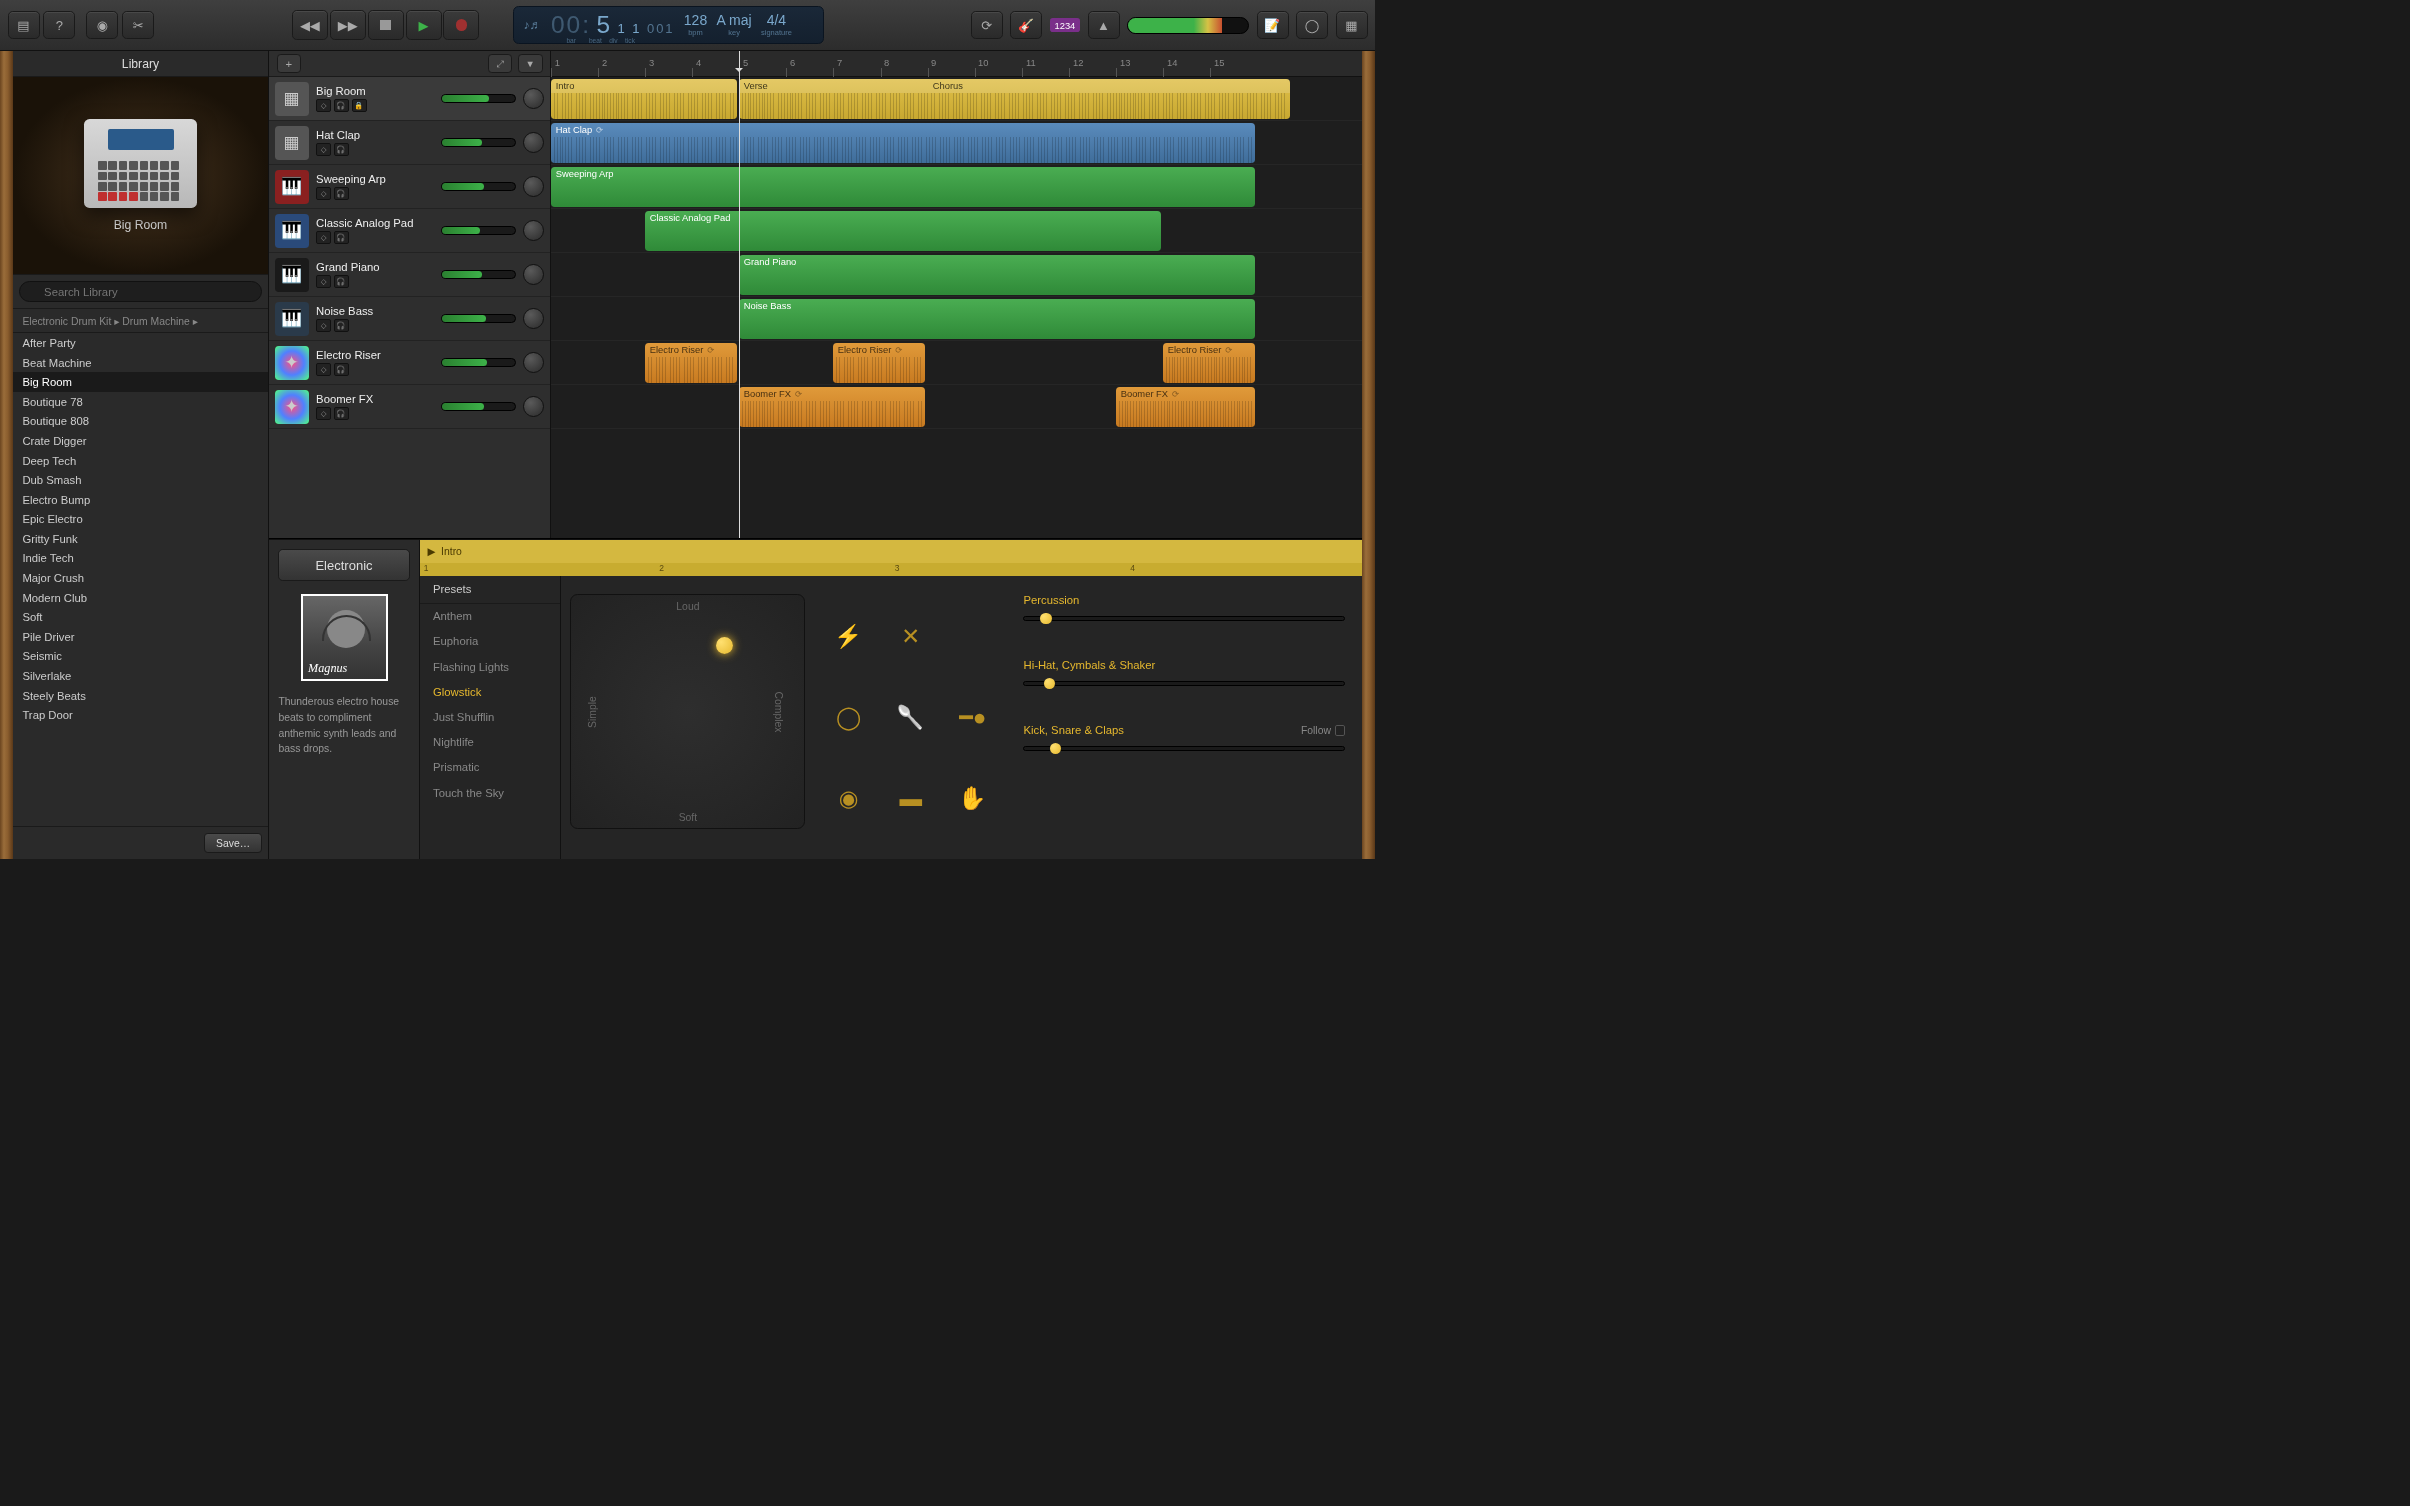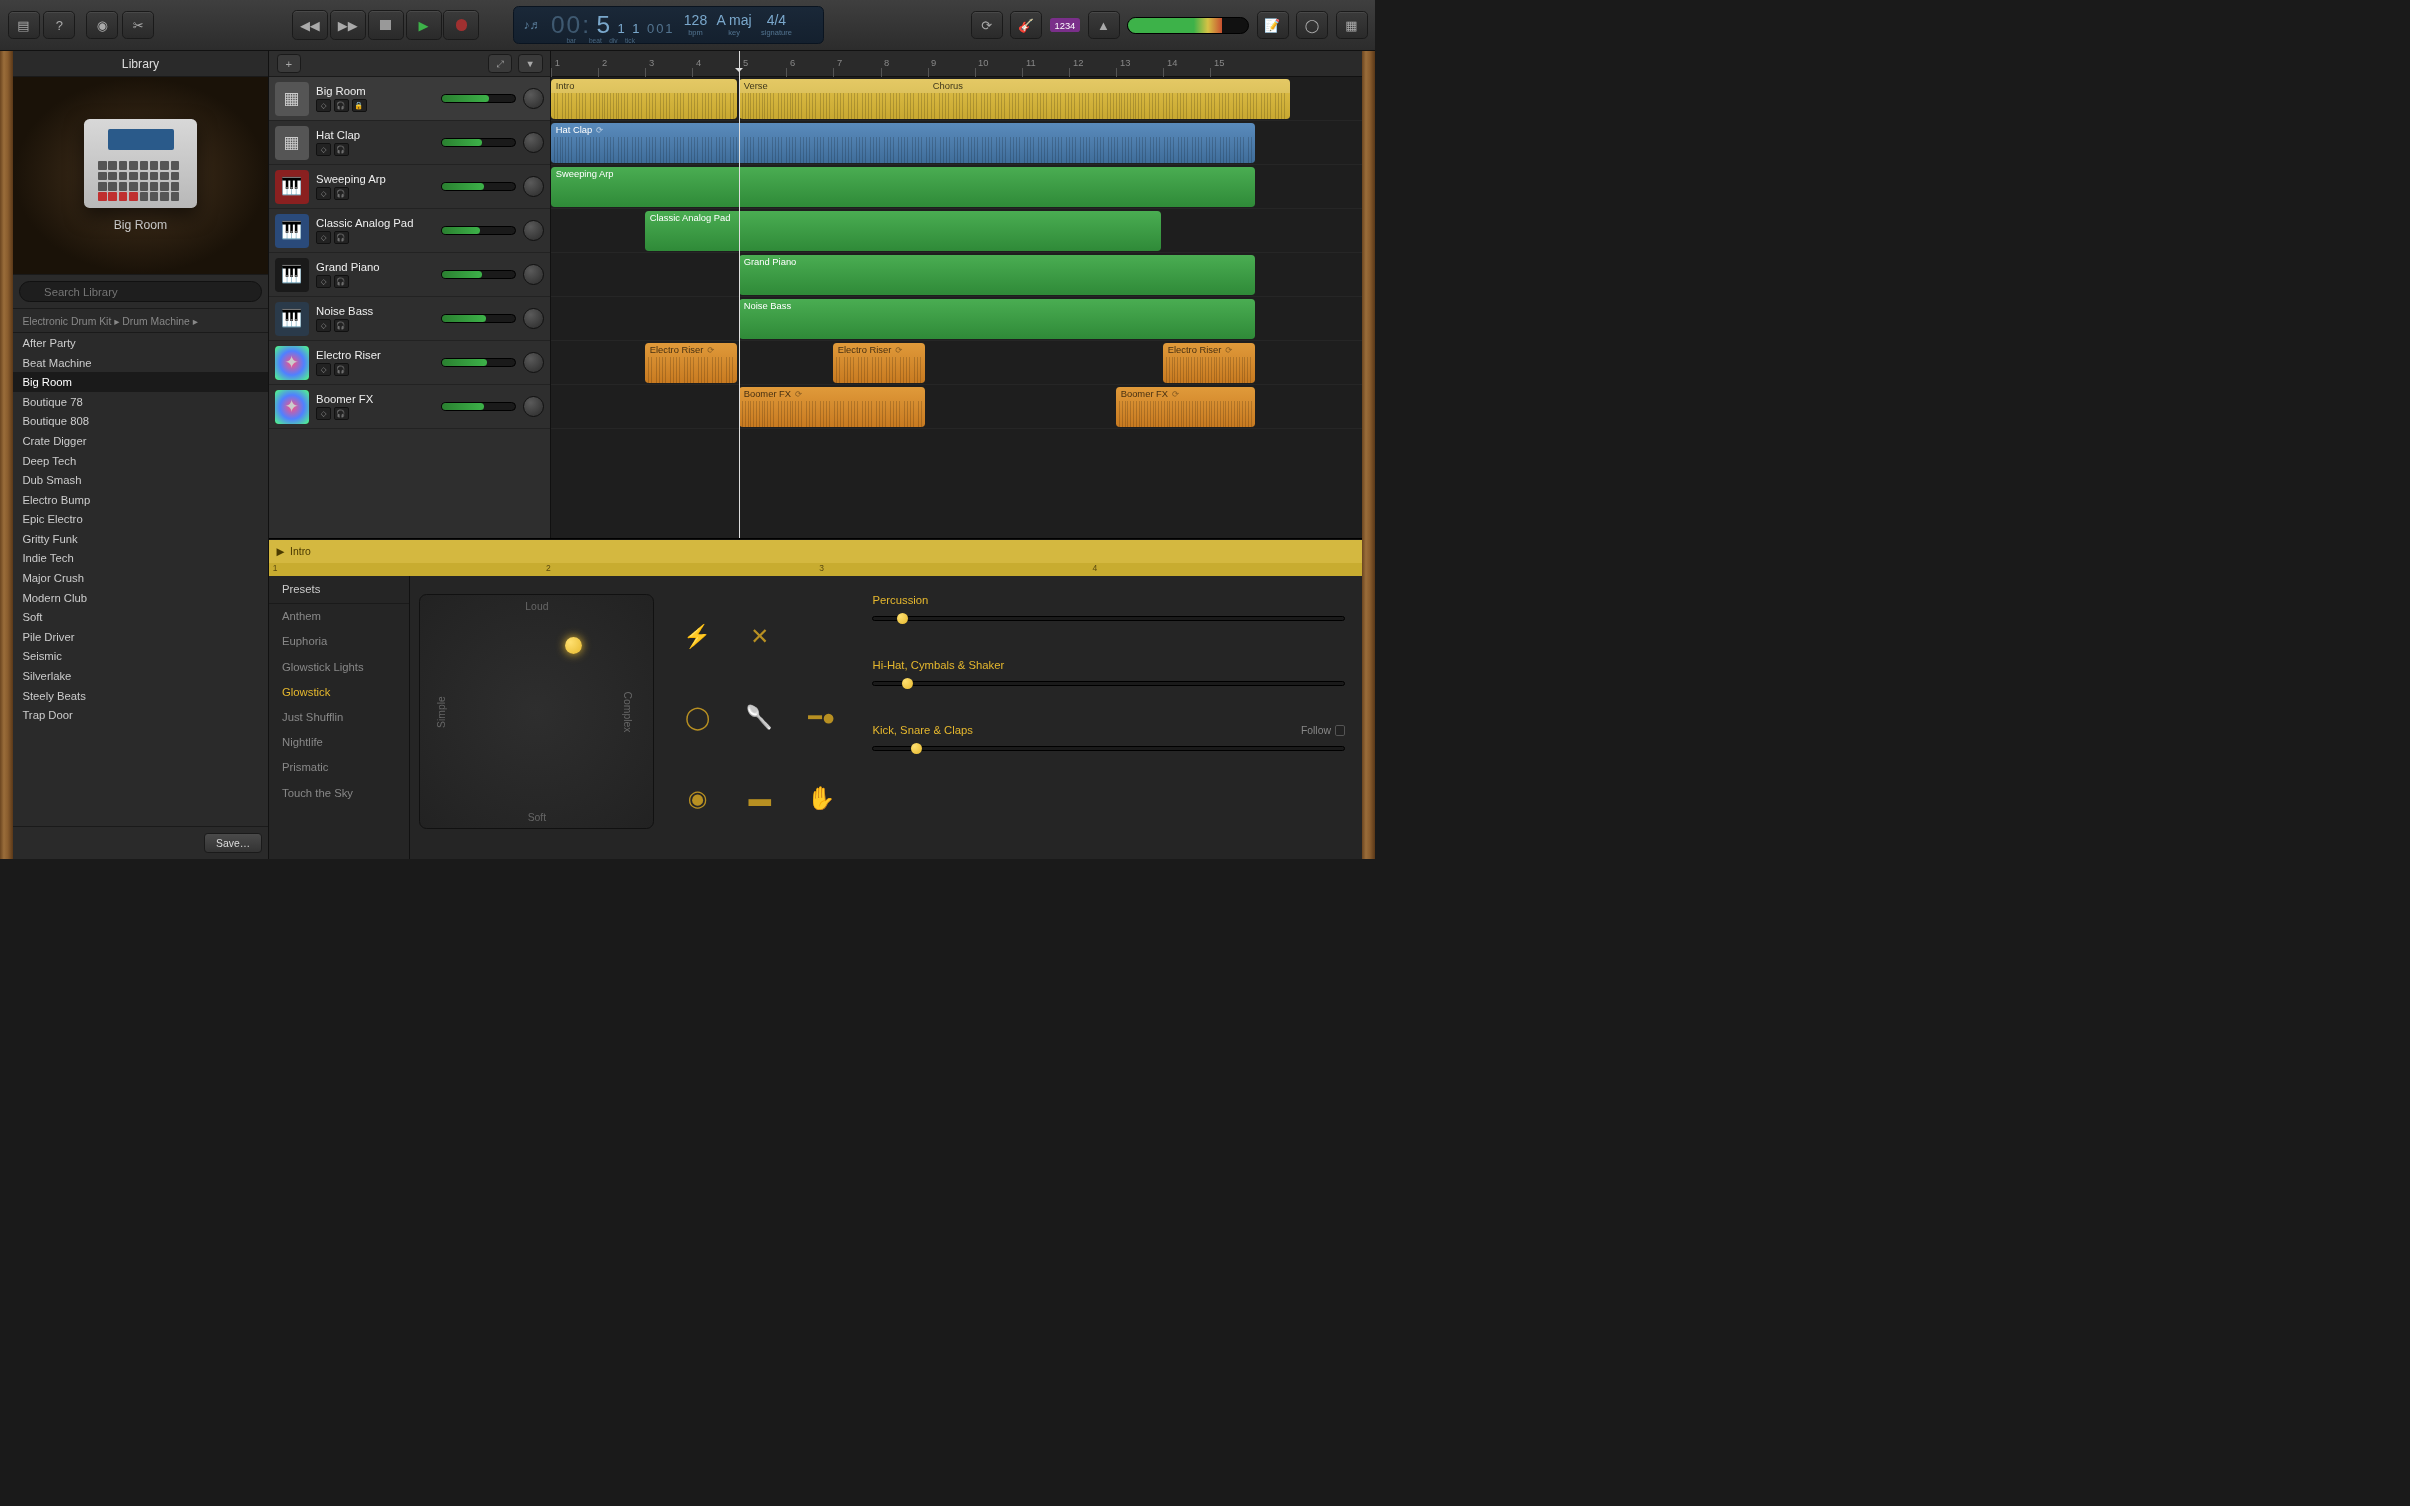--- a/index.html
+++ b/index.html
@@ -592,40 +592,50 @@
                   <div class="wave"></div>
                 </div>
               </div>
             </div>
           </div>
         <div class="playhead" id="playhead" style="left: 188px;"></div>
       </div>
     </div>
 
     <div class="editor">
+      <div class="ed-left">
+        <div class="ed-cat-btn">Electronic</div>
+        <div class="drummer-pic">
+          <div class="drummer-face"></div>
+          <div class="drummer-head"></div>
+          <div class="drummer-hp"></div>
+          <div style="position:absolute;bottom:3.8px;left:5.6px;color:#fff;font-style:italic;font-size:12.2px;font-family:cursive;">Magnus</div>
+        </div>
+        <div class="drummer-desc">Thunderous electro house beats to compliment anthemic synth leads and bass drops.</div>
+      </div>
 
       <div class="ed-mid-wrapper">
         <div class="ed-region-bar">
           <span class="ed-region-play">▶</span>
           <span>Intro</span>
         </div>
         <div class="ed-ruler" id="edruler">
             <span style="left: 0%; margin-left: 3.8px;">1</span>
             <span style="left: 25%; margin-left: 3.8px;">2</span>
             <span style="left: 50%; margin-left: 3.8px;">3</span>
             <span style="left: 75%; margin-left: 3.8px;">4</span>
           </div>
 
         <div style="flex:1; display:flex;">
           <div class="ed-presets">
             <div class="preset-header">Presets</div>
             <div id="presetlist">
                 <div class="preset-item">Anthem</div>
                 <div class="preset-item">Euphoria</div>
-                <div class="preset-item">Glowstick Lights</div>
+                <div class="preset-item">Flashing Lights</div>
                 <div class="preset-item sel">Glowstick</div>
                 <div class="preset-item">Just Shufflin</div>
                 <div class="preset-item">Nightlife</div>
                 <div class="preset-item">Prismatic</div>
                 <div class="preset-item">Touch the Sky</div>
               </div>
           </div>
 
           <div class="ed-main">
             <div>

